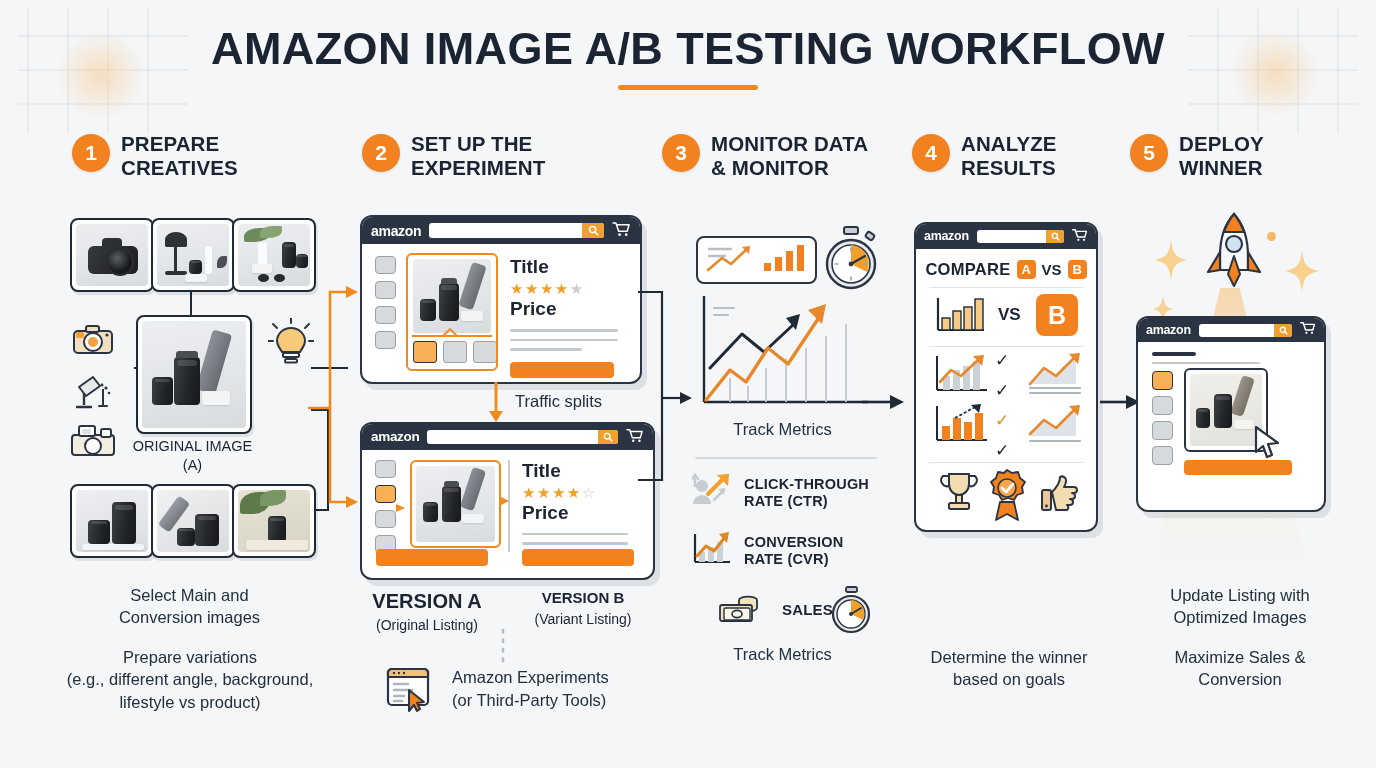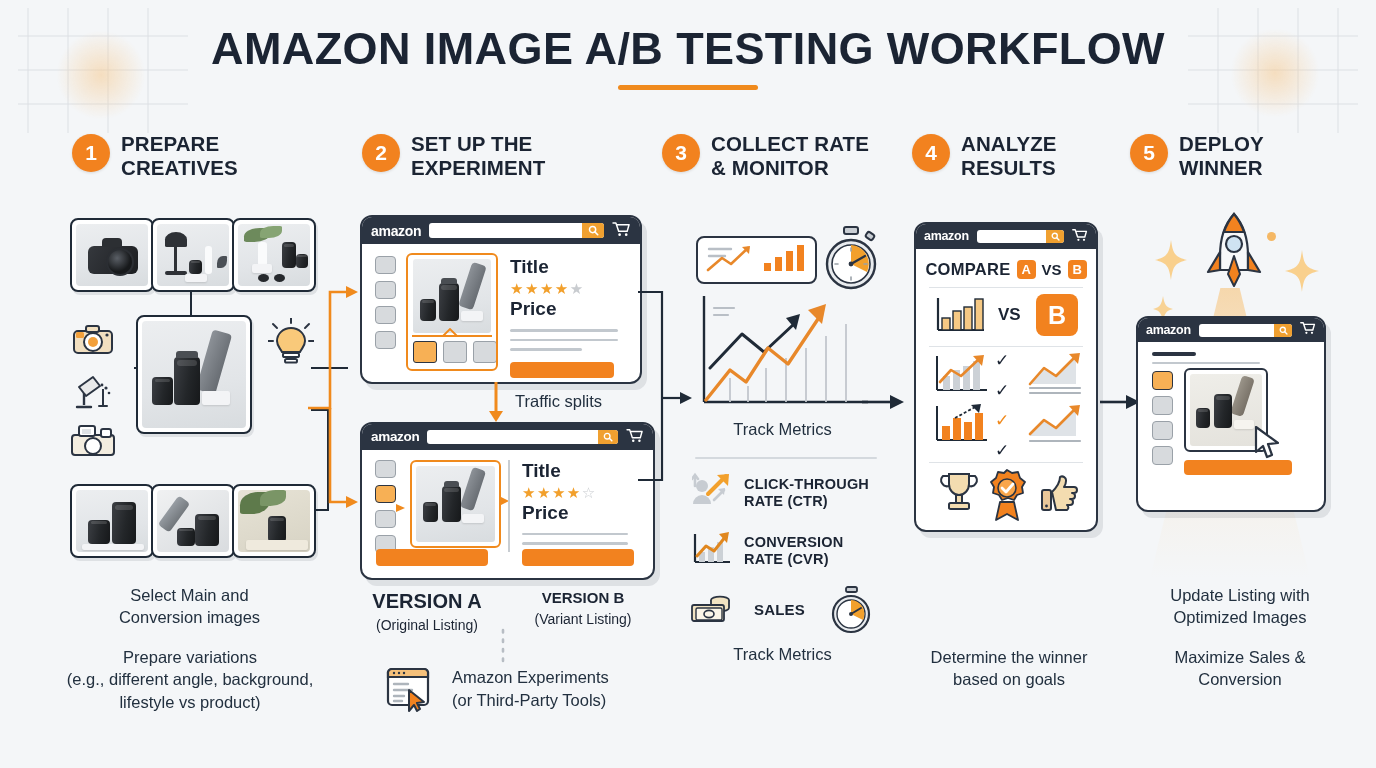--- a/index.html
+++ b/index.html
@@ -171,21 +171,21 @@
     <div class="step-num">2</div>
     <div class="step-title">
       <div>SET UP THE</div>
       <div>EXPERIMENT</div>
     </div>
   </div>
 
   <div class="step-head" style="left:662px;top:132px;">
     <div class="step-num">3</div>
     <div class="step-title">
-      <div>COLLECT RATE</div>
+      <div>MONITOR DATA</div>
       <div>&amp; MONITOR</div>
     </div>
   </div>
 
   <div class="step-head" style="left:912px;top:132px;">
     <div class="step-num">4</div>
     <div class="step-title">
       <div>ANALYZE</div>
       <div>RESULTS</div>
     </div>
@@ -248,20 +248,24 @@
   <div class="tile" style="left:136px;top:315px;width:112px;height:115px;">
     <div class="inner">
         <div class="scene">
       <div class="tube" style="left:62px;top:10px;width:20px;height:62px;transform:rotate(16deg);"></div>
       <div class="lens" style="left:32px;top:36px;width:26px;height:48px;"></div>
       <div class="lens-top" style="left:34px;top:30px;width:22px;height:7px;"></div>
       <div class="lens" style="left:10px;top:56px;width:21px;height:28px;"></div>
       <div class="plinth" style="left:60px;top:70px;width:28px;height:14px;"></div>
     </div>
       </div>
+  </div>
+  <div class="label-sm" style="position:absolute;left:110px;top:437px;width:165px;font-size:14.5px;">
+    <div>ORIGINAL IMAGE</div>
+    <div>(A)</div>
   </div>
 
   <div class="ficon" style="left:72px;top:323px;">
     <svg width="42" height="32" viewBox="0 0 42 32">
       <rect x="2" y="8" width="38" height="22" rx="4" fill="#f1dfc0" stroke="#2b3442" stroke-width="2"></rect>
       <rect x="4" y="9" width="8" height="6" rx="1.5" fill="#f2a03c"></rect>
       <circle cx="21" cy="19" r="9" fill="#fff" stroke="#2b3442" stroke-width="2"></circle>
       <circle cx="21" cy="19" r="5" fill="#f2a03c"></circle>
       <rect x="14" y="3" width="13" height="6" rx="2" fill="#f1dfc0" stroke="#2b3442" stroke-width="2"></rect>
       <circle cx="35" cy="12" r="1.6" fill="#2b3442"></circle>
@@ -619,21 +623,21 @@
         <path d="M5,26 L14,16 L22,21 L34,6" fill="none" stroke="#e0871f" stroke-width="3" stroke-linecap="round" stroke-linejoin="round"></path>
         <path d="M27,4 L37,2 L35,13 Z" fill="#e0871f"></path>
       </svg>
     </div>
     <div class="mtxt">
       <div>CONVERSION</div>
       <div>RATE (CVR)</div>
     </div>
   </div>
 
-  <div class="metric" style="left:690px;top:591px;gap:20px;">
+  <div class="metric" style="left:718px;top:591px;gap:20px;">
     <div>
       <svg width="44" height="34" viewBox="0 0 44 34">
         <ellipse cx="30" cy="9" rx="9" ry="3.4" fill="#f1e3c2" stroke="#2b3442" stroke-width="1.8"></ellipse>
         <path d="M21,9 v8 a9,3.4 0 0 0 18,0 v-8" fill="#f1e3c2" stroke="#2b3442" stroke-width="1.8"></path>
         <rect x="2" y="14" width="32" height="16" rx="2" fill="#f1e3c2" stroke="#2b3442" stroke-width="1.8"></rect>
         <rect x="6" y="17" width="26" height="12" rx="1.6" fill="#fbf6e8" stroke="#2b3442" stroke-width="1.4"></rect>
         <ellipse cx="19" cy="23" rx="5" ry="3.6" fill="none" stroke="#2b3442" stroke-width="1.6"></ellipse>
       </svg>
     </div>
     <div class="mtxt" style="font-size:15px;">SALES</div>

